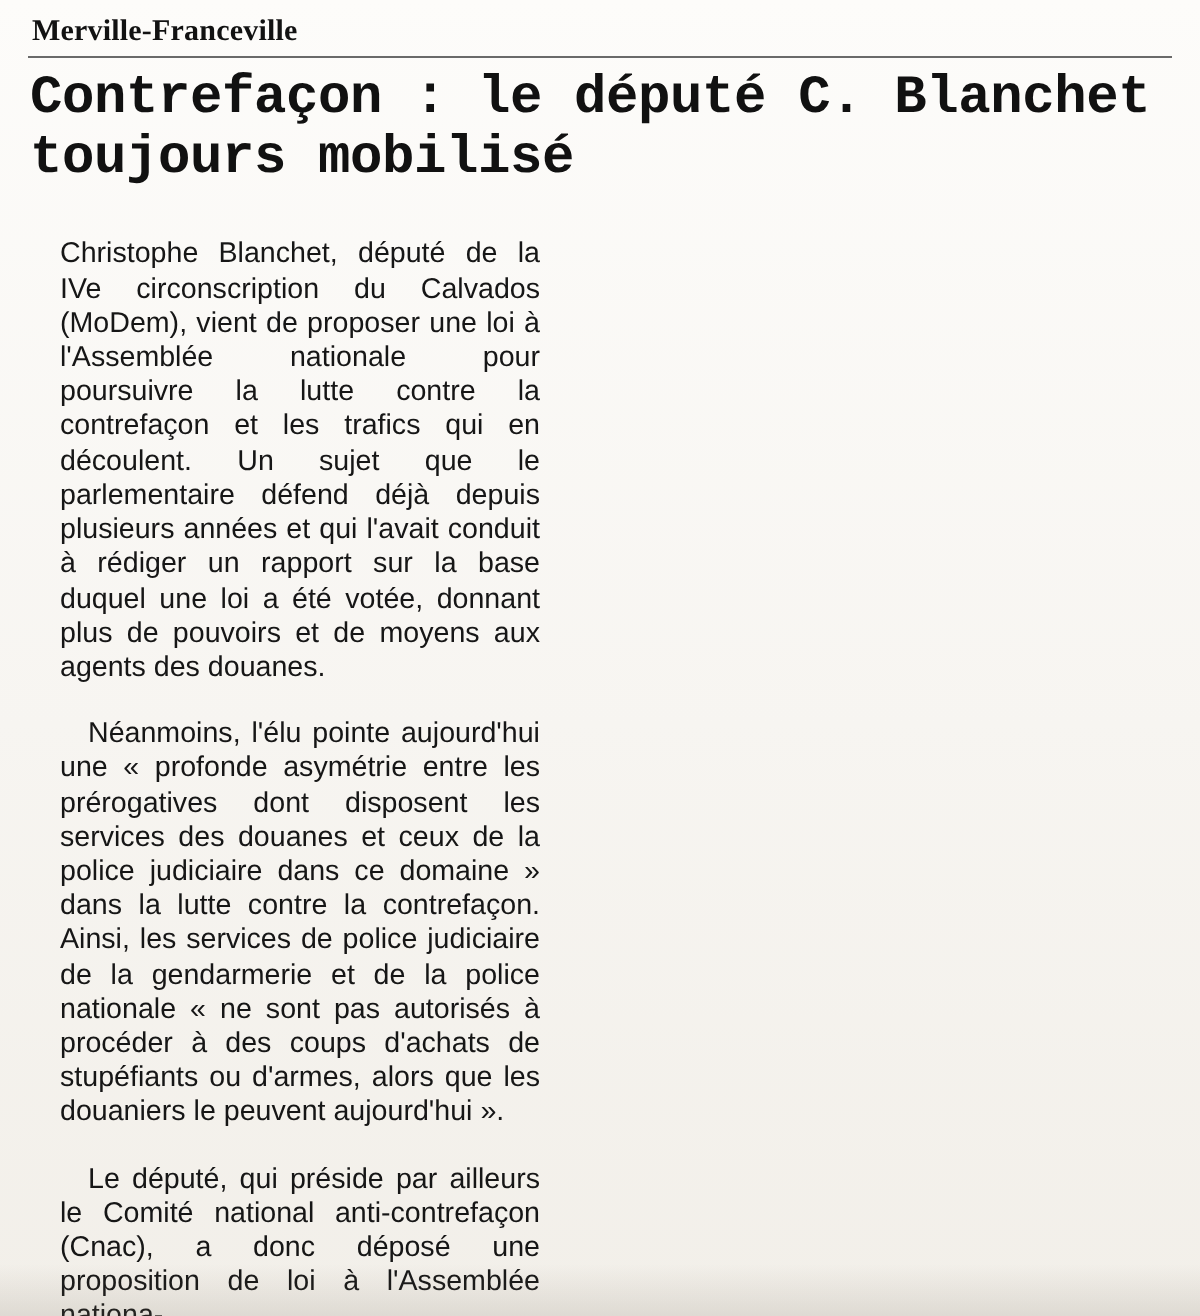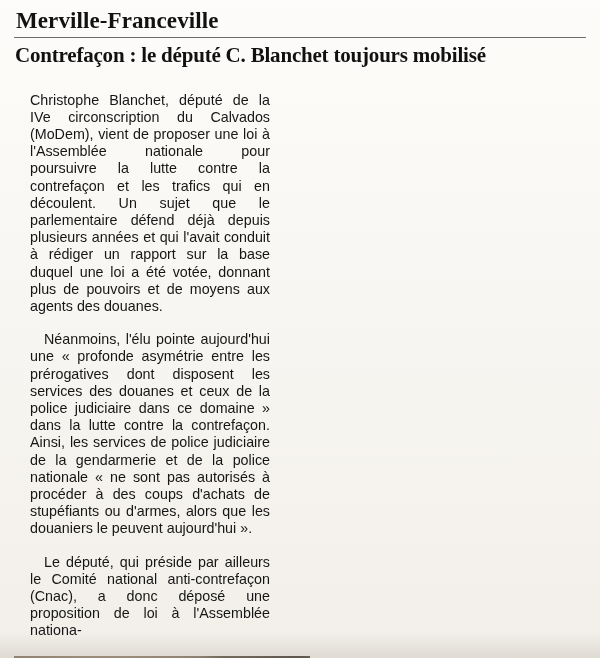--- a/index.html
+++ b/index.html
@@ -19,33 +19,33 @@
     width: 600px;
     height: 658px;
     box-sizing: border-box;
     padding: 8px 14px 4px 14px;
     background:
       linear-gradient(180deg, #fdfcfa 0%, #f7f5f1 55%, #f2efe9 100%);
   }
   .kicker {
     font-family: "Liberation Serif", serif;
     font-weight: bold;
-    font-size: 23px;
+    font-size: 15px;
     letter-spacing: 0.1px;
     color: #121212;
     margin: 0 0 2px 2px;
   }
   .rule {
     height: 1px;
     background: #6a6a6a;
     margin: 3px 0 6px 0;
   }
   .headline {
-    font-family: Liberation Serif, serif;
-    font-size: 21px;
+    font-family: Liberation Mono, monospace;
+    font-size: 27px;
     letter-spacing: -0.2px;
     color: #111;
     margin: 0 0 8px 1px;
     line-height: 1.12;
   }
   .columns {
     position: relative;
   }
   .col-left {
     float: left;

